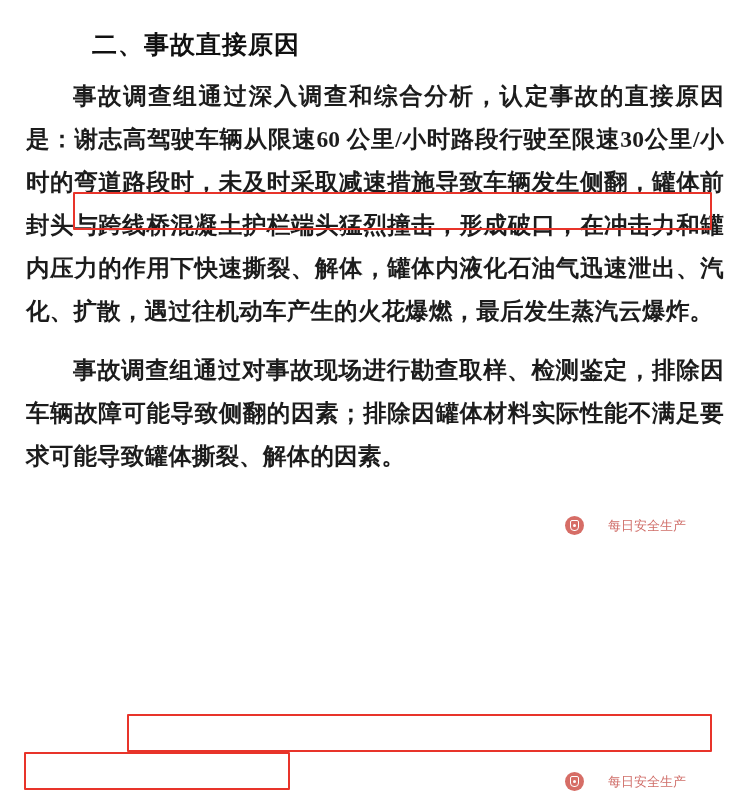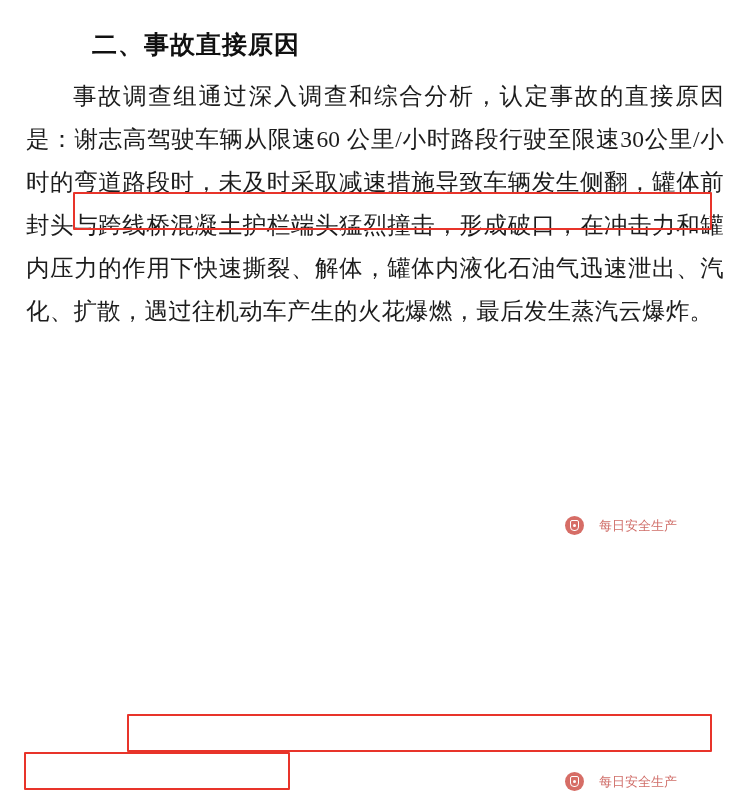--- a/index.html
+++ b/index.html
@@ -30,20 +30,21 @@
     color: #111;
   }
   p.body-par {
     font-size: 23.5px;
     line-height: 43px;
     margin: 0 0 6px 0;
     text-align: justify;
     text-justify: inter-ideograph;
     letter-spacing: 0.2px;
     color: #1c1c1c;
+    font-weight: bold;
   }
   p.indent {
     text-indent: 2em;
   }
   .spacer-sm { height: 10px; }
   .spacer-md { height: 22px; }
 
   
   .redbox {
     position: absolute;
@@ -54,21 +55,21 @@
   }
   #redbox-1 { left: 73px;  top: 192px; width: 639px; height: 38px; }
   #redbox-2 { left: 127px; top: 714px; width: 585px; height: 38px; }
   #redbox-3 { left: 24px;  top: 752px; width: 266px; height: 38px; }
 
   
   .watermark {
     position: absolute;
     display: flex;
     align-items: center;
-    gap: 15px;
+    gap: 24px;
     color: #c8554f;
     font-family: Liberation Serif, serif;
     font-size: 13px;
     opacity: 0.85;
     white-space: nowrap;
   }
   #watermark-top { left: 565px; top: 516px; }
   #watermark-bottom { left: 565px; top: 772px; }
   .wm-logo {
     width: 19px;
@@ -100,20 +101,21 @@
 <body>
 
 <div class="page">
 
   <h2 class="heading">二、事故直接原因</h2>
 
   <p class="body-par indent">事故调查组通过深入调查和综合分析，认定事故的直接原因是：谢志高驾驶车辆从限速60 公里/小时路段行驶至限速30公里/小时的弯道路段时，未及时采取减速措施导致车辆发生侧翻，罐体前封头与跨线桥混凝土护栏端头猛烈撞击，形成破口，在冲击力和罐内压力的作用下快速撕裂、解体，罐体内液化石油气迅速泄出、汽化、扩散，遇过往机动车产生的火花爆燃，最后发生蒸汽云爆炸。</p>
 
   <div class="spacer-sm"></div>
 
+  <p class="body-par indent">事故调查组通过对事故现场进行勘查取样、检测鉴定，排除因车辆故障可能导致侧翻的因素；排除因罐体材料实际性能不满足要求可能导致罐体撕裂、解体的因素。</p>
 
   <div class="spacer-sm"></div>
 
 
   <div class="spacer-md"></div>
 
 
   <div class="redbox" id="redbox-1"></div>
   <div class="redbox" id="redbox-2"></div>
   <div class="redbox" id="redbox-3"></div>

